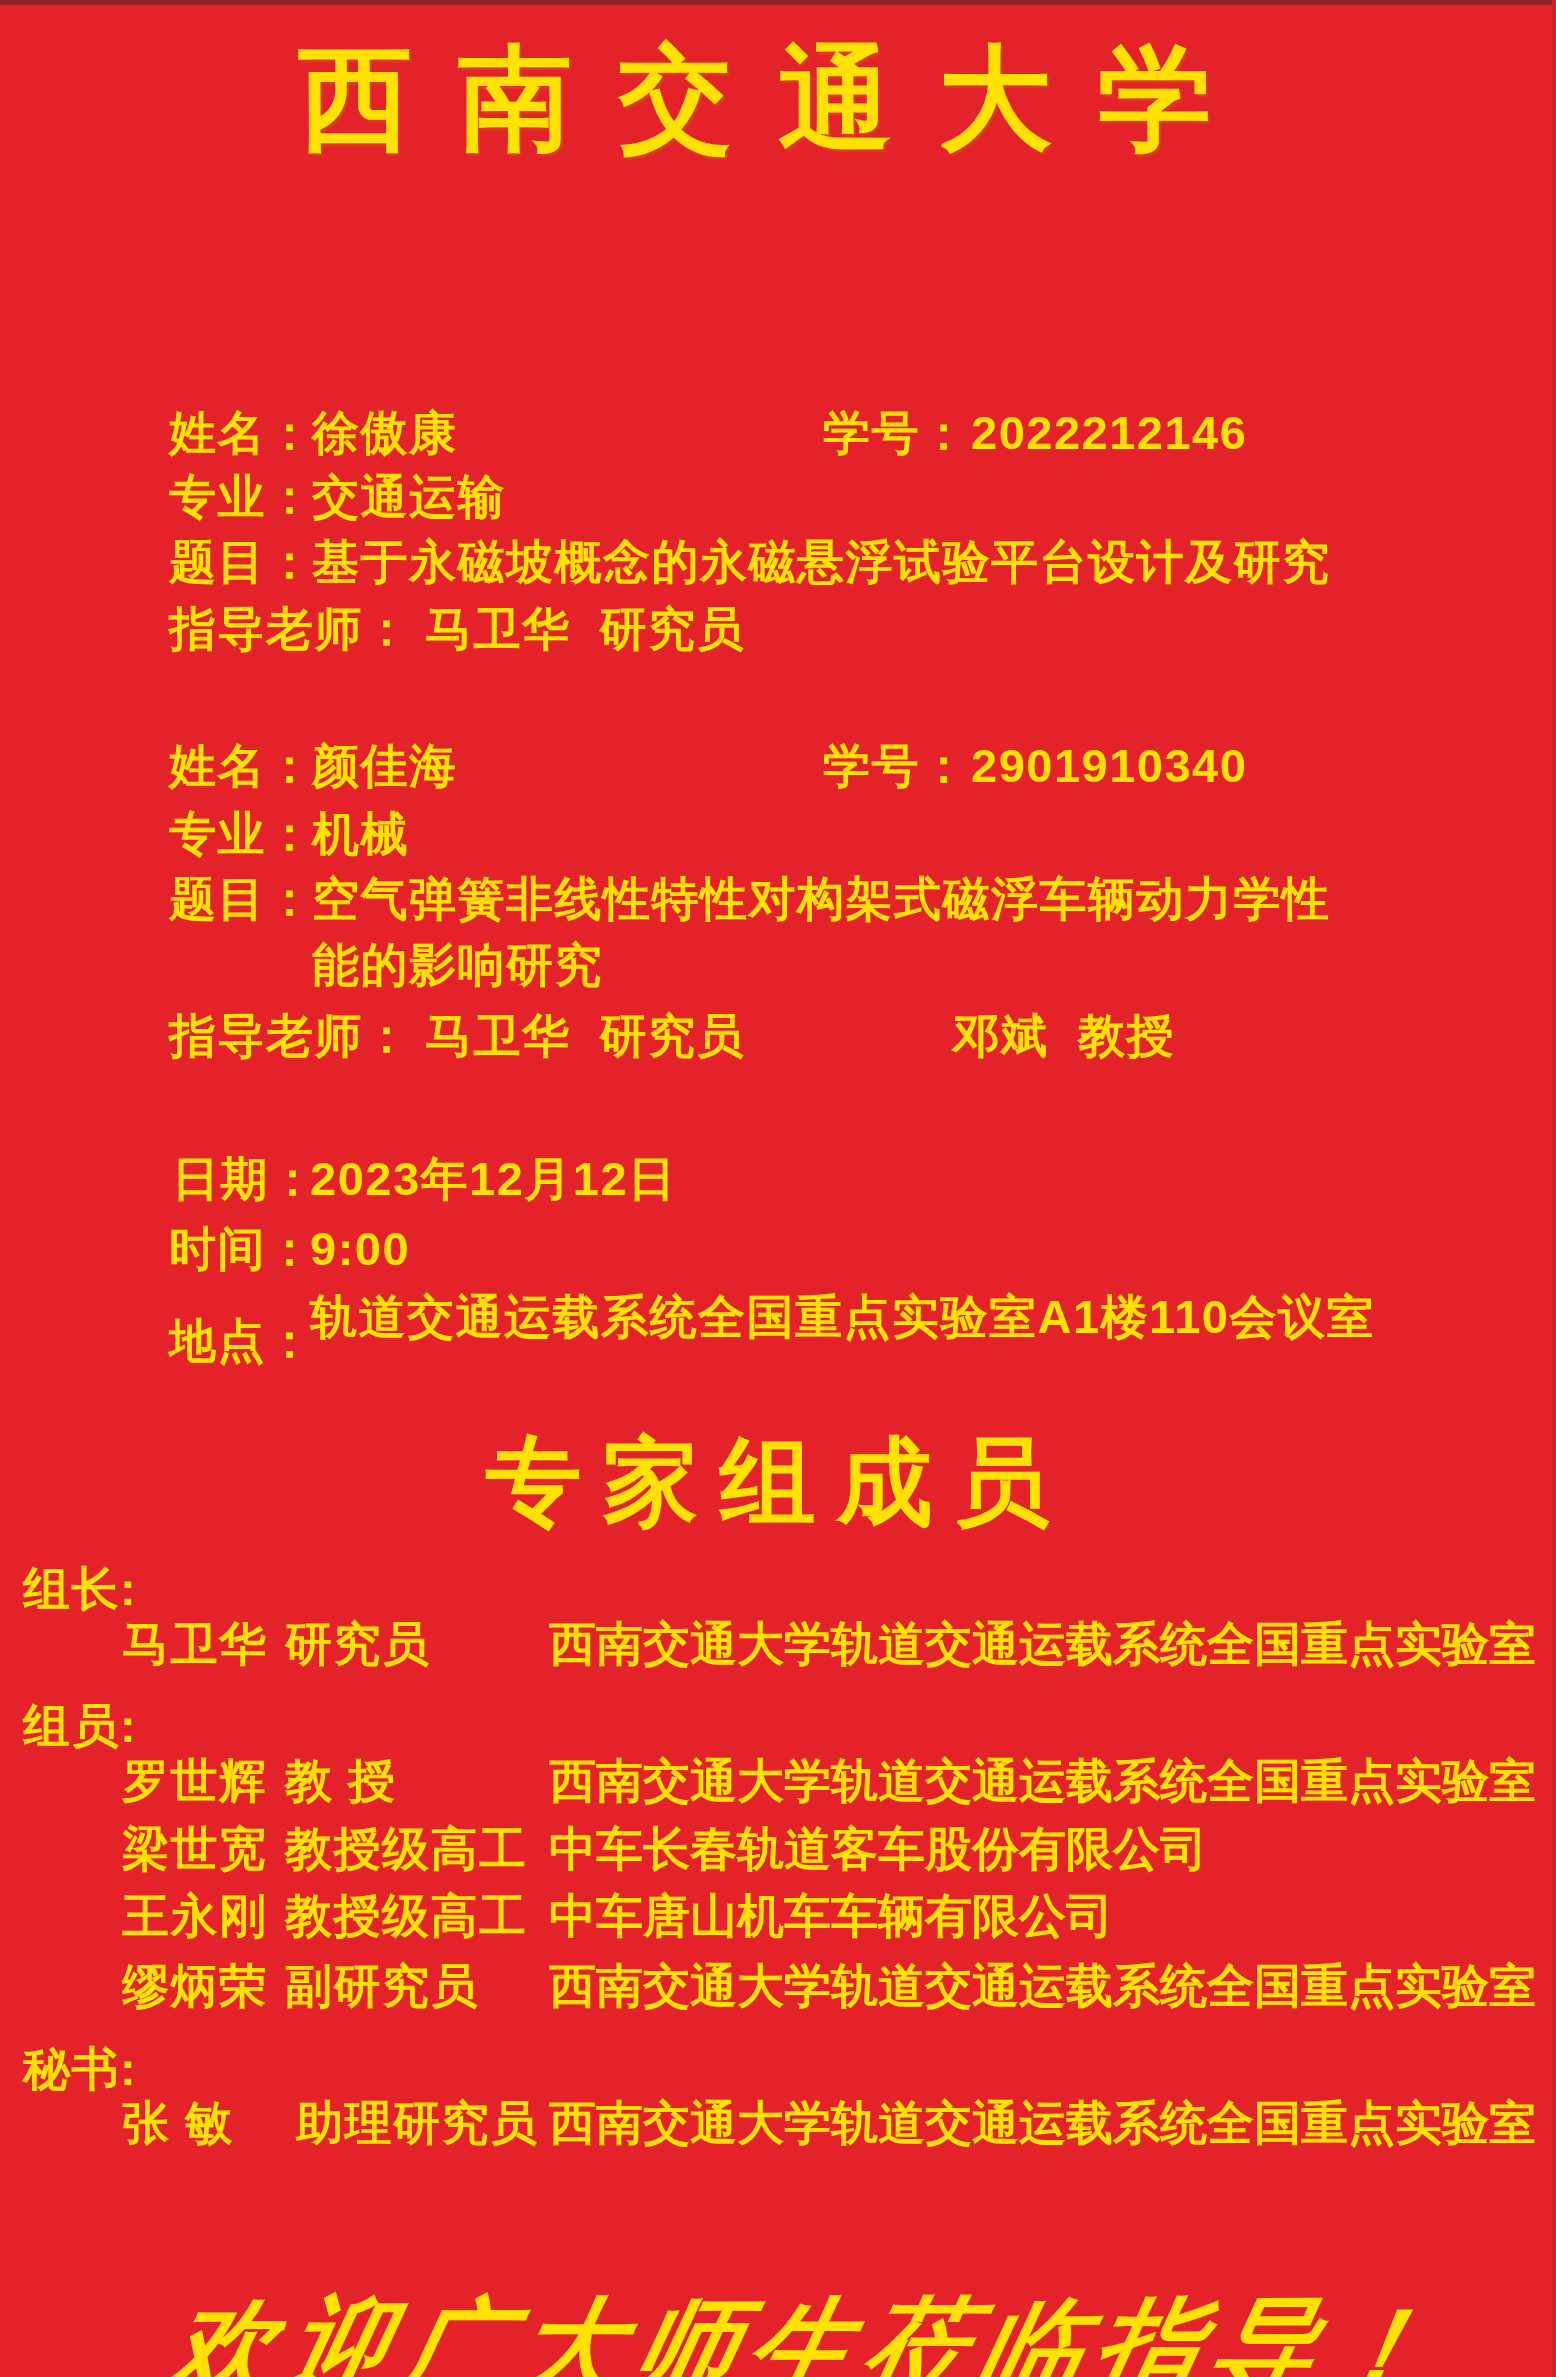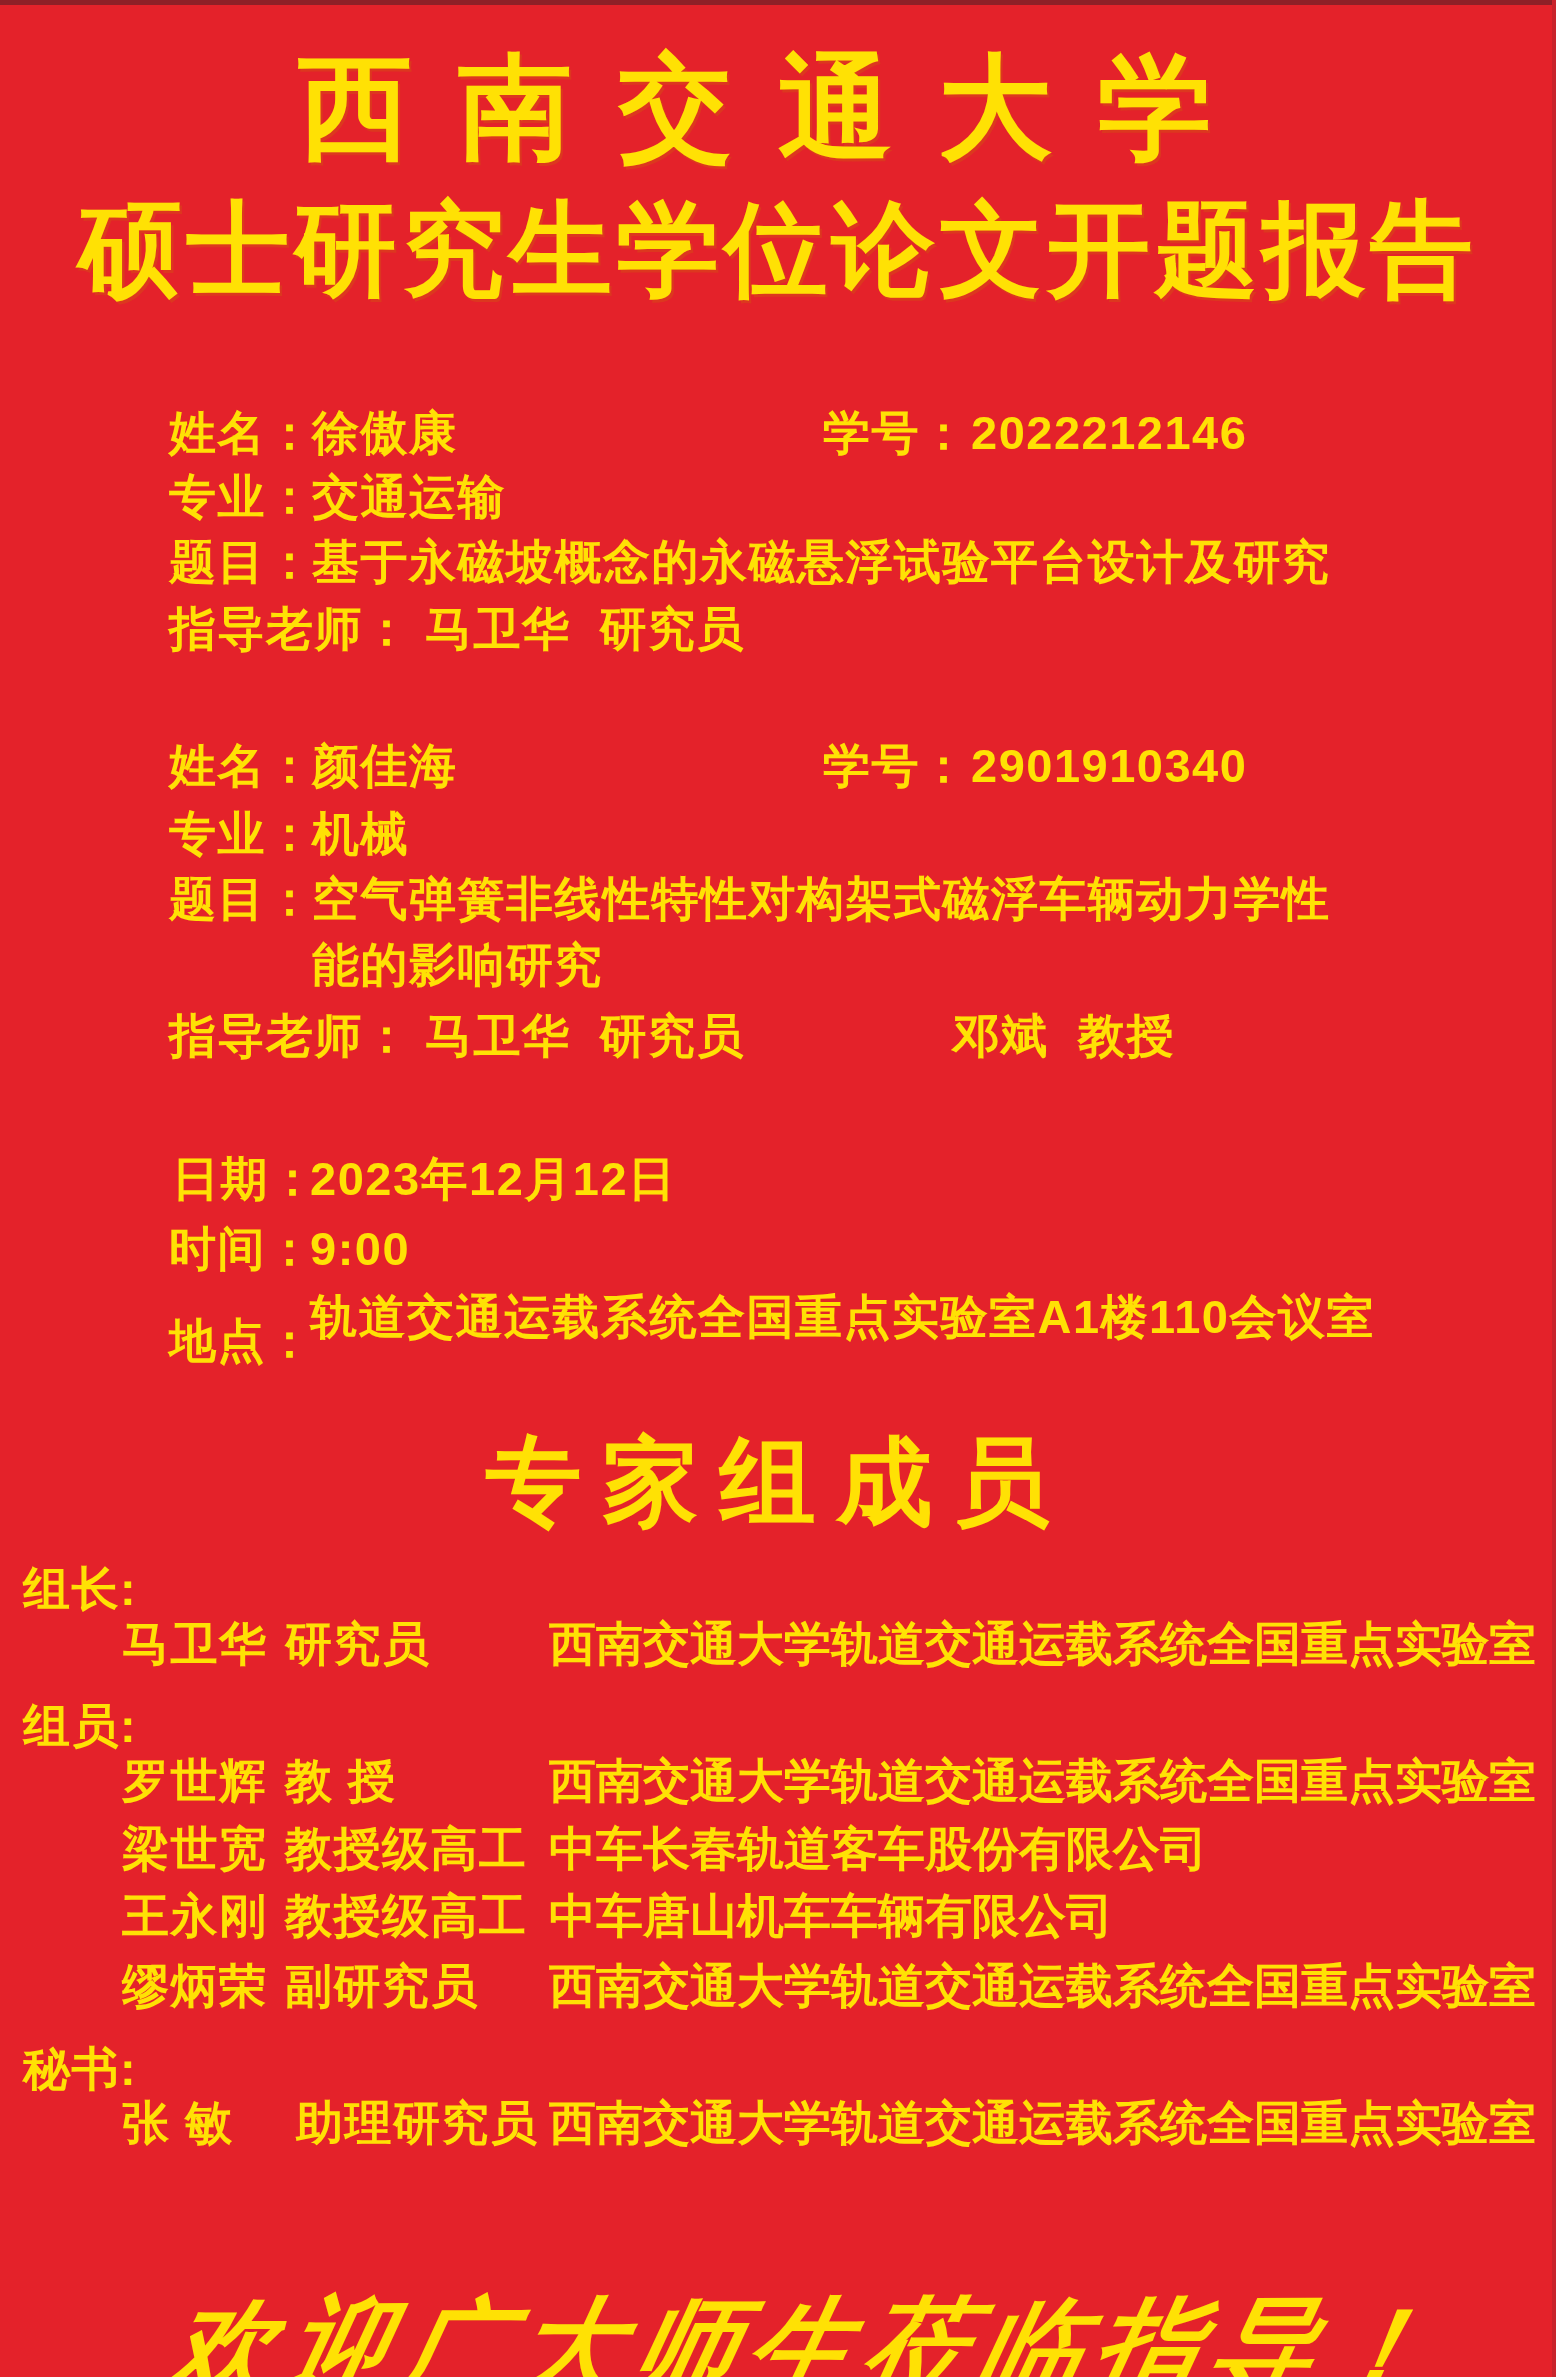--- a/index.html
+++ b/index.html
@@ -18,21 +18,21 @@
     color:var(--text-yellow,#FFE104);
     font-weight:bold;
     font-size:47px;
     line-height:1.15;
     letter-spacing:1.5px;
   }
   .aff{letter-spacing:0;}
   .center{left:0;width:100%;text-align:center;}
   .uni-title{
     top:42px;
-    font-family:Liberation Sans, sans-serif;
+    font-family:Liberation Mono, monospace;
     font-size:114px;
     letter-spacing:46px;
     text-shadow:2.3px 3px 0 rgba(200,120,0,0.25);
   }
   .main-title{
     top:191px;
     font-size:103px;
     letter-spacing:4.6px;
     text-shadow:2.3px 3px 0 rgba(200,120,0,0.25);
   }
@@ -56,21 +56,20 @@
 </style>
 </head>
 <body>
 
 <div class="poster">
 
   <div class="band-top"></div>
   <div class="band-right"></div>
 
   <div class="t center uni-title">西南交通大学</div>
-  <div class="t center main-title">硕士研究生学位论文开题报告</div>
 
   <div>
     <span class="t" style="left:169px;top:406px;">姓名：</span>
     <span class="t" style="left:312px;top:406px;">徐傲康</span>
     <span class="t" style="left:823px;top:406px;">学号：</span>
     <span class="t" style="left:971px;top:406px;">2022212146</span>
     <span class="t" style="left:169px;top:470px;">专业：</span>
     <span class="t" style="left:312px;top:470px;">交通运输</span>
     <span class="t" style="left:169px;top:535px;">题目：</span>
     <span class="t" style="left:312px;top:535px;">基于永磁坡概念的永磁悬浮试验平台设计及研究</span>

